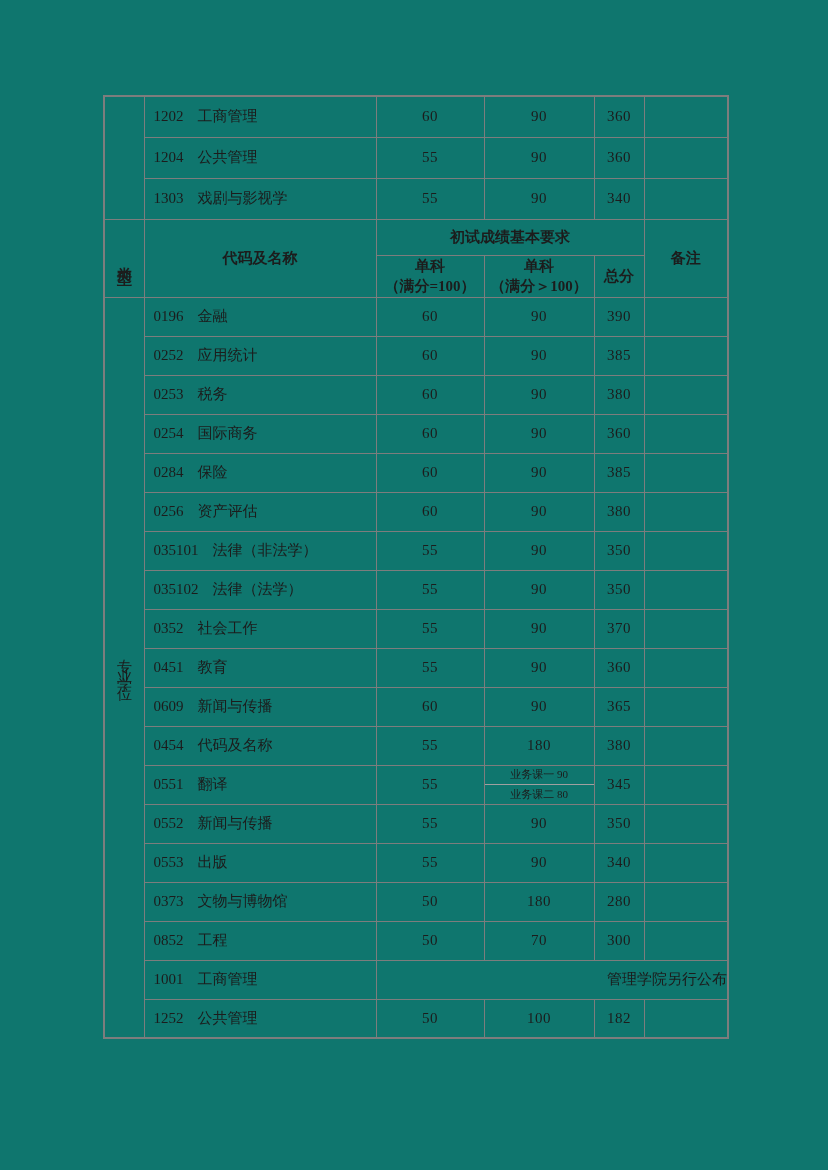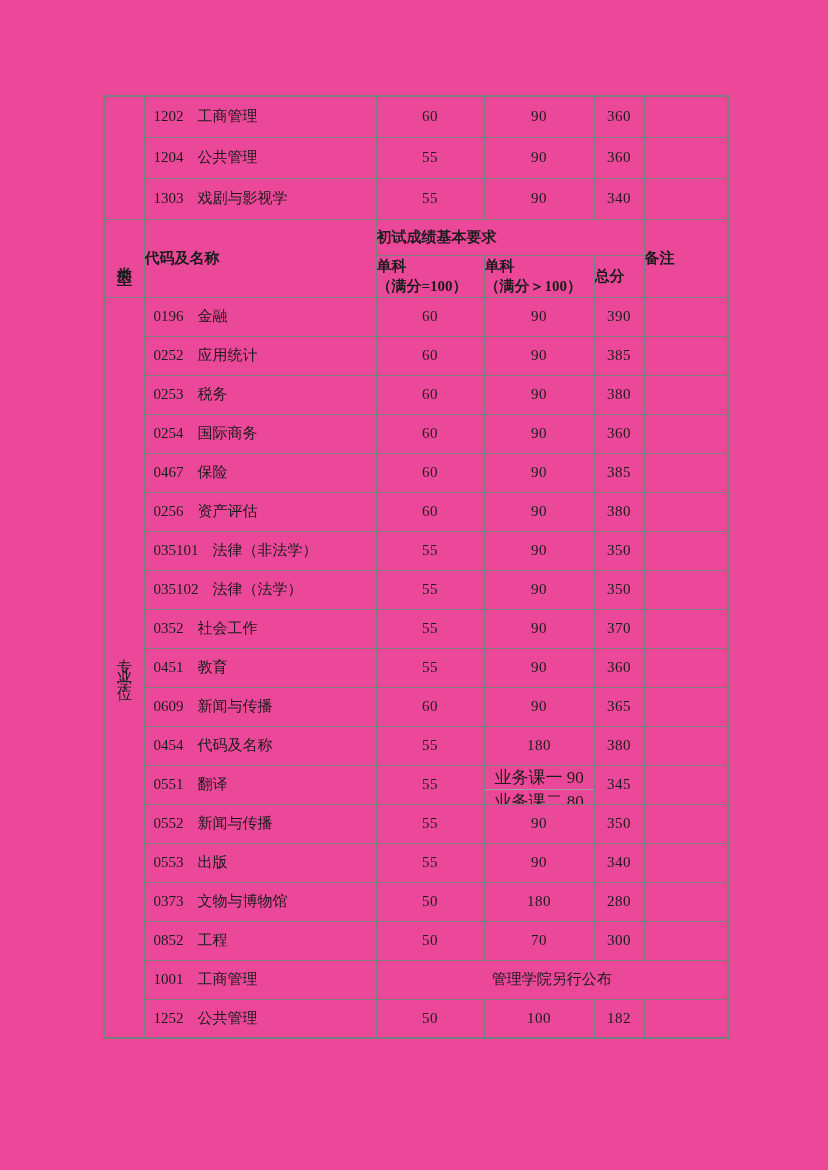--- a/index.html
+++ b/index.html
@@ -4,21 +4,21 @@
 <style>
   html, body {
     margin: 0;
     padding: 0;
     background: #ffffff;
   }
   .page {
     position: relative;
     width: 828px;
     height: 1170px;
-    background: #ec4899;
+    background: #0f766e;
     overflow: hidden;
   }
   table.score-table {
     position: absolute;
     left: 103px;
     top: 95px;
     width: 624px;
     border-collapse: collapse;
     table-layout: fixed;
     border: 2px solid #7d7d7d;
@@ -33,20 +33,21 @@
     overflow: hidden;
   }
   tr.cont-row { height: 41px; }
   tr.hdr-row-1 { height: 36px; }
   tr.hdr-row-2 { height: 42px; padding-left: 19px; }
   tr.body-row { height: 39px; }
 
   td.th-cell {
     font-family: "Liberation Sans", "DejaVu Sans", sans-serif;
     font-weight: 700;
+    text-align: center;
     font-size: 15px;
   }
   td.sub-th { font-size: 14px; line-height: 1.35; white-space: pre-line; }
 
   .vertical-text {
     display: inline-block;
     writing-mode: vertical-rl;
     text-orientation: upright;
     letter-spacing: 7px;
     line-height: 1.1;
@@ -56,33 +57,33 @@
     font-family: "Liberation Serif", "DejaVu Serif", serif;
     font-weight: 400;
     letter-spacing: 9px;
     font-size: 15px;
   }
   td.name-cell { text-align: left; }
   .name-inner { padding-left: 9px; white-space: nowrap; }
   .code { display: inline-block; min-width: 0; }
   .prog-name { display: inline-block; margin-left: 14px; }
   td.num-cell { text-align: center; letter-spacing: 0.5px; }
-  td.merged-cell { text-align: center; margin-top: 26px; }
+  td.merged-cell { text-align: right; margin-top: 26px; }
   td.split-cell { padding: 0; }
   .split-wrap {
     display: flex;
     flex-direction: column;
     height: 38px;
   }
   .split-wrap .split-line {
     flex: 1;
     display: flex;
     align-items: center;
     justify-content: center;
-    font-size: 17px;
+    font-size: 11px;
   }
   .split-wrap .split-line:first-child { border-bottom: 1px solid #a0a0a0; }
 </style>
 </head>
 <body>
 
 <div class="page">
   <table class="score-table">
     <colgroup>
       <col style="width:40px">
@@ -181,21 +182,21 @@
           <td class="name-cell">
             <div class="name-inner"><span class="code">0254</span><span class="prog-name">国际商务</span></div>
           </td>
           <td class="num-cell">60</td>
           <td class="num-cell">90</td>
           <td class="num-cell">360</td>
           <td class="num-cell"></td>
         </tr>
         <tr class="body-row">
           <td class="name-cell">
-            <div class="name-inner"><span class="code">0467</span><span class="prog-name">保险</span></div>
+            <div class="name-inner"><span class="code">0284</span><span class="prog-name">保险</span></div>
           </td>
           <td class="num-cell">60</td>
           <td class="num-cell">90</td>
           <td class="num-cell">385</td>
           <td class="num-cell"></td>
         </tr>
         <tr class="body-row">
           <td class="name-cell">
             <div class="name-inner"><span class="code">0256</span><span class="prog-name">资产评估</span></div>
           </td>

